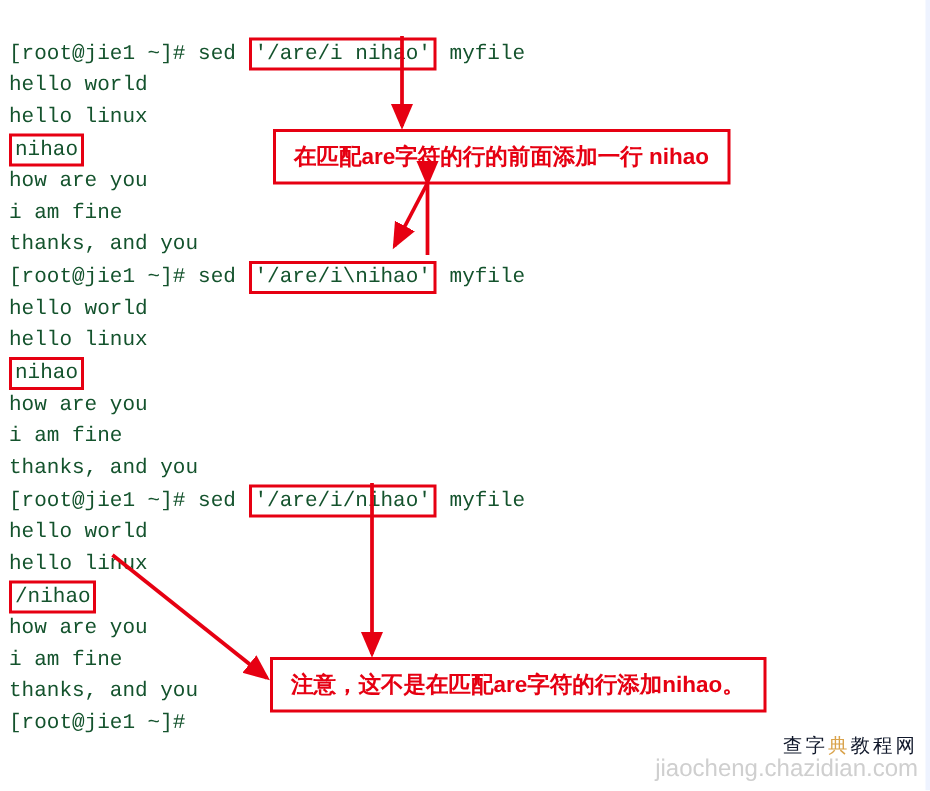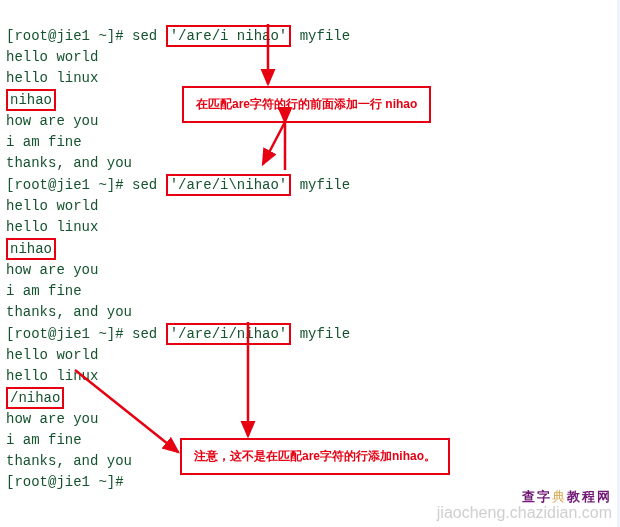--- a/index.html
+++ b/index.html
@@ -24,42 +24,42 @@
     padding: 0 2px;
     display: inline-block;
     line-height: 18px;
   }
   .annotation {
     position: absolute;
     border: 2px solid #e60012;
     color: #e60012;
     font-family: "Microsoft YaHei","SimHei",sans-serif;
     font-weight: bold;
-    font-size: 12px;
+    font-size: 15px;
     padding: 6px 12px;
     background: #fff;
   }
   .ann1 { left: 182px; top: 86px; }
   .ann2 { left: 180px; top: 438px; }
   svg.overlay {
     position: absolute;
     left: 0; top: 0;
     width: 620px; height: 527px;
     pointer-events: none;
   }
   .watermark1 {
     position: absolute;
     right: 8px;
     bottom: 20px;
     font-family: "Microsoft YaHei","SimSun",sans-serif;
     font-size: 13px;
     color: #bbb7aa;
     letter-spacing: 2px;
   }
-  .watermark1 .grey { color:#701a75;font-weight:bold; }
+  .watermark1 .grey { color:#0f172a; }
   .watermark1 .gold { color:#d9a24a; }
   .watermark2 {
     position: absolute;
     right: 8px;
     bottom: 4px;
     font-family: Arial, sans-serif;
     font-size: 16px;
     color: #cfcfcf;
   }
   .right-edge {

